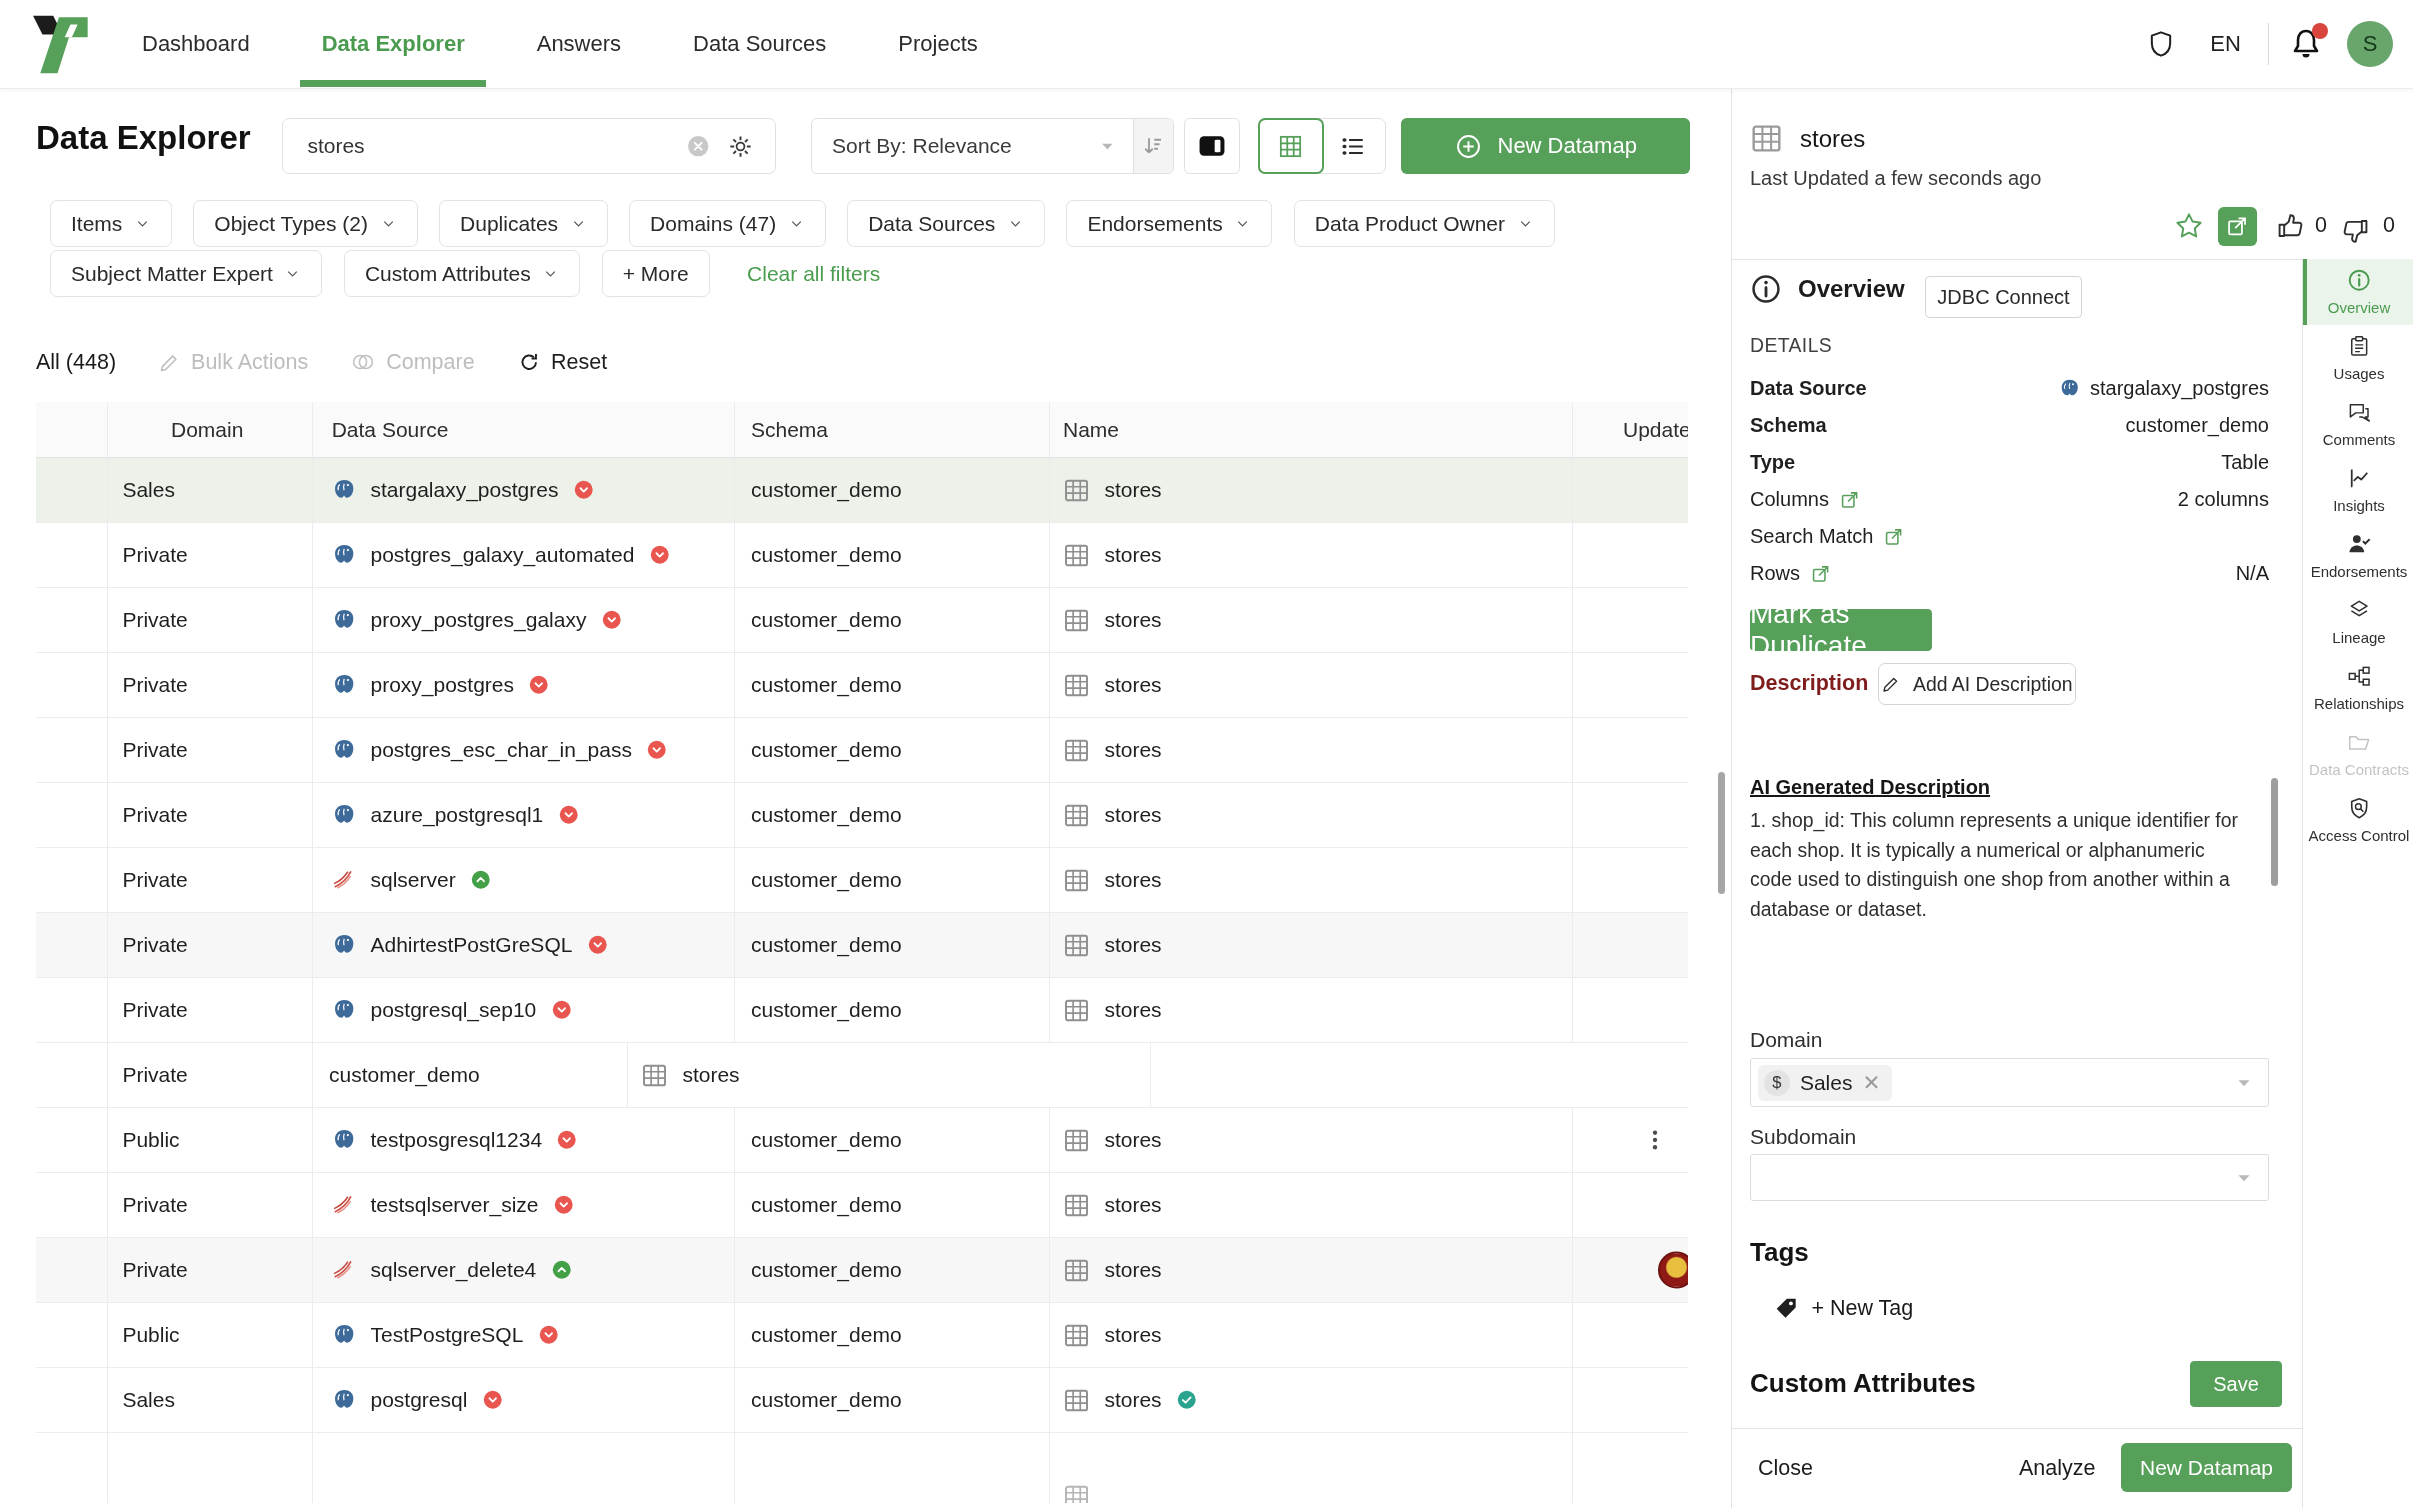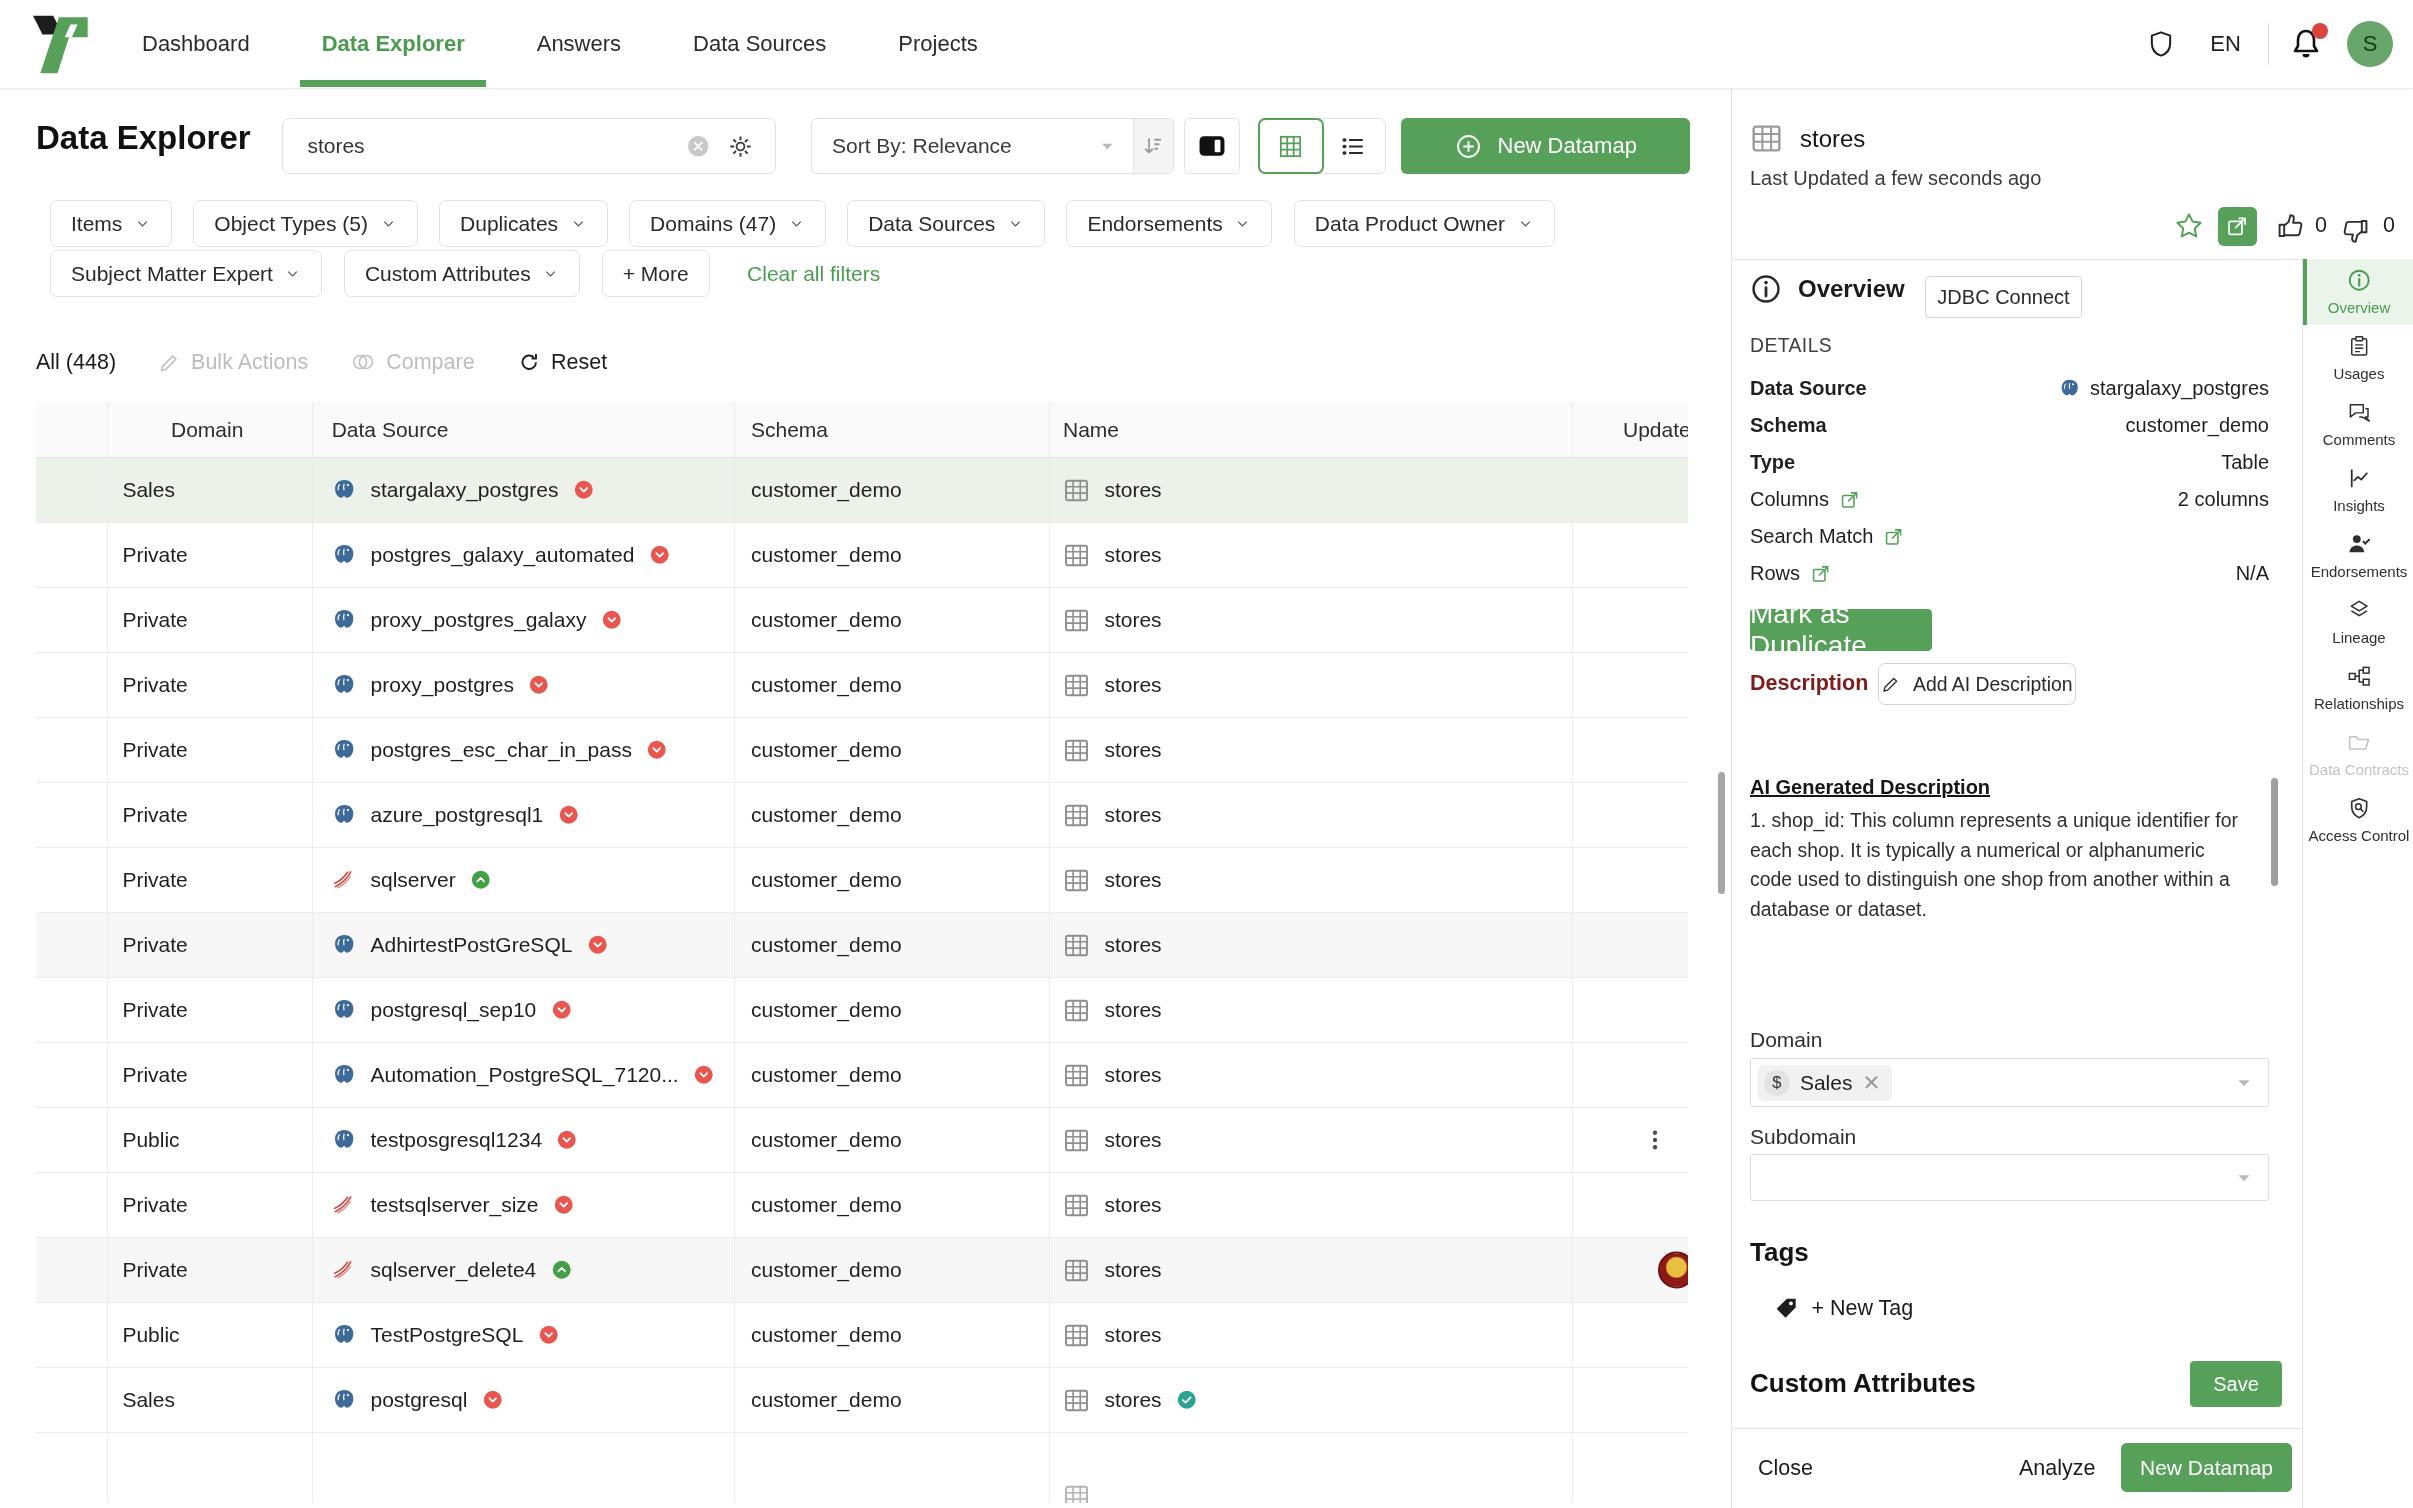--- a/index.html
+++ b/index.html
@@ -259,21 +259,21 @@
   <div class="chips-row r1" id="chips-row1">
       <div class="chip">
         <span>Items</span>
         <span>
           <svg width="17" height="17" viewBox="0 0 36 36">
             <path d="M9 14l9 9 9-9" fill="none" stroke="#555" stroke-width="2.6"></path>
           </svg>
         </span>
       </div>
       <div class="chip">
-        <span>Object Types (5)</span>
+        <span>Object Types (2)</span>
         <span>
           <svg width="17" height="17" viewBox="0 0 36 36">
             <path d="M9 14l9 9 9-9" fill="none" stroke="#555" stroke-width="2.6"></path>
           </svg>
         </span>
       </div>
       <div class="chip">
         <span>Duplicates</span>
         <span>
           <svg width="17" height="17" viewBox="0 0 36 36">
@@ -686,36 +686,20 @@
 
     </div>
     <div class="cell c5">
       
       
     </div>
         </div>
         <div class="trow">
           <div class="cell c0"></div>
     <div class="cell c1">Private</div>
-    <div class="cell c2">
-      <span>
-              <svg width="24.4" height="24.4" viewBox="0 0 36 36">
-                <path d="M18 3C9.5 3 4.5 8.8 4.5 16c0 7.5 4.5 13 9 13 2.1 0 3.2-1.1 4.3-3 1 1.9 2.3 3 4.3 3 4.4 0 9.4-5.4 9.4-14C31.5 8 25.8 3 18 3z" fill="#3d6a99"></path>
-                <path d="M11.5 9.5c-2.2 2.2-3 5.4-2.2 8.6M18 8.5c-1.1 3.2-1.1 6.4-.2 9.6" fill="none" stroke="#fff" stroke-width="1.7"></path>
-                <circle cx="23.5" cy="10.5" r="1.7" fill="#fff"></circle>
-              </svg>
-            </span>
-      <span>Automation_PostgreSQL_7120...</span>
-      <span>
-              <svg width="21.5" height="21.5" viewBox="0 0 36 36">
-                <circle cx="18" cy="18" r="15" fill="#E8564F"></circle>
-                <path d="M12.5 15.5l5.5 5.5 5.5-5.5" stroke="#fff" stroke-width="3" fill="none" stroke-linecap="round" stroke-linejoin="round"></path>
-              </svg>
-            </span>
-    </div>
     <div class="cell c3">customer_demo</div>
     <div class="cell c4">
       <span style="color:#8f8f8f">
               <svg width="27" height="27" viewBox="0 0 36 36">
                 <rect x="4" y="5" width="28" height="26" rx="2.5" fill="none" stroke="currentColor" stroke-width="2.6"></rect>
                 <path d="M4 13h28M4 21.5h28M13.5 5v26M23 5v26" fill="none" stroke="currentColor" stroke-width="2.2"></path>
               </svg>
             </span>
       <span>stores</span>
 

